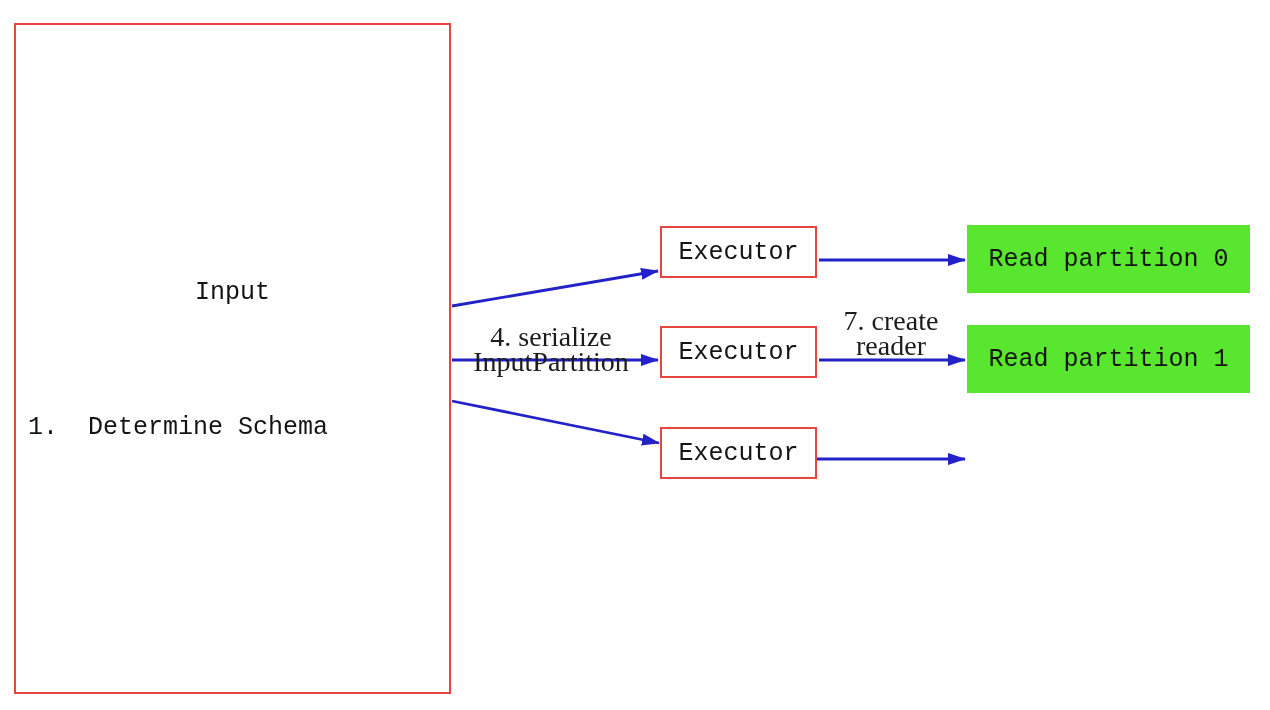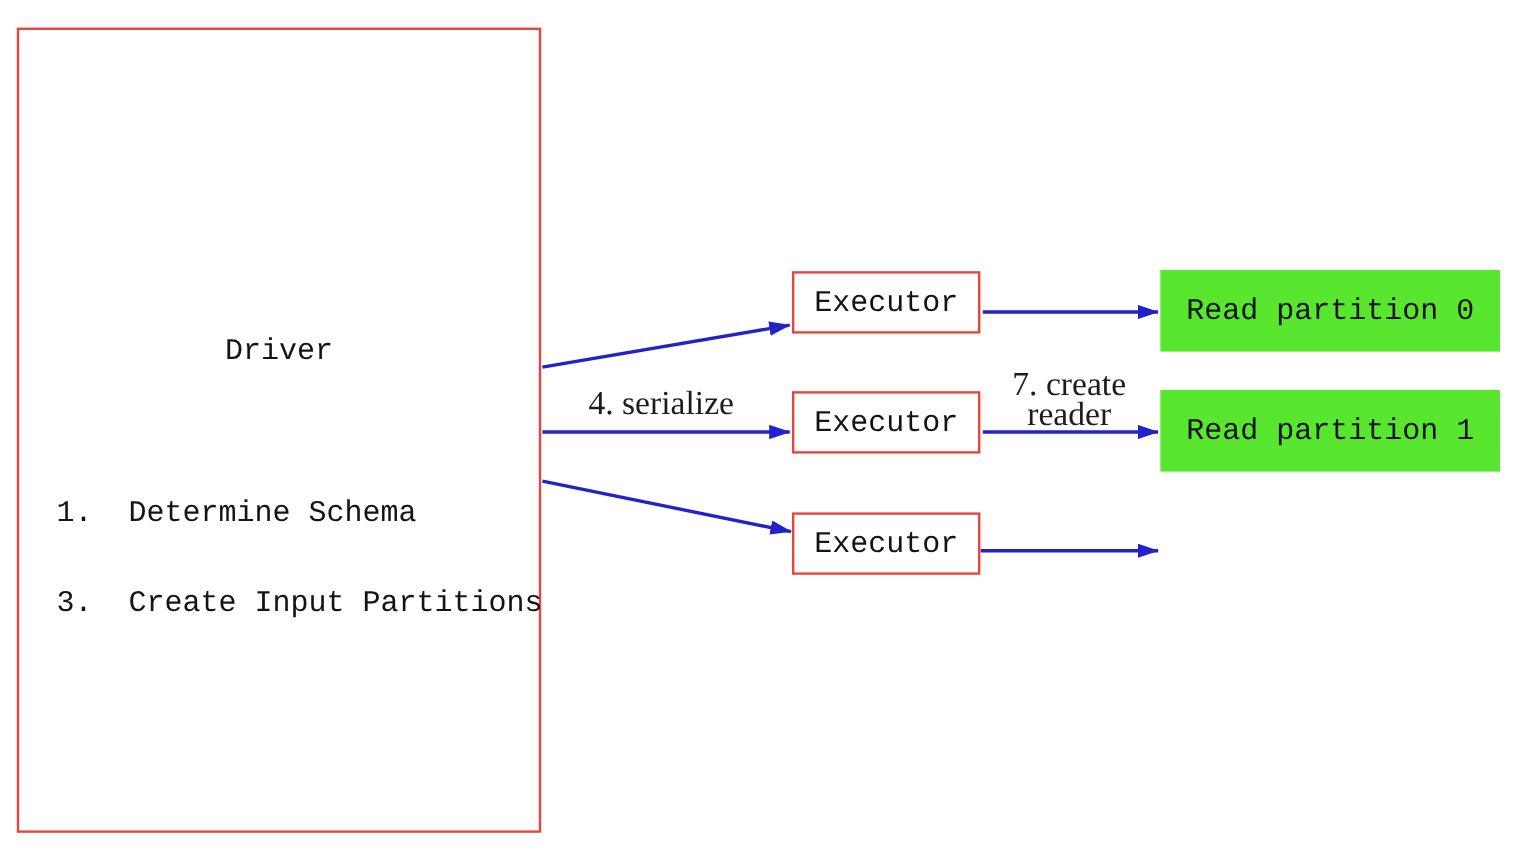--- a/index.html
+++ b/index.html
@@ -37,21 +37,20 @@
     width: 100%;
     text-align: center;
     line-height: 25px;
   }
 
   .driver-steps {
     position: absolute;
     left: 12px; top: 340px;
     line-height: 25px;
     white-space: pre;
-    margin-left: 19px;
   }
 
   .executor-box {
     left: 660px;
     width: 157px; height: 52px;
     display: flex; align-items: center; justify-content: center;
   }
   .executor-1 { top: 226px; }
   .executor-2 { top: 326px; }
   .executor-3 { top: 427px; }
@@ -104,24 +103,23 @@
     </defs>
     <path class="arrow-line" d="M452,306 L658,271" marker-end="url(#arrowhead)"></path>
     <path class="arrow-line" d="M452,360 L658,360" marker-end="url(#arrowhead)"></path>
     <path class="arrow-line" d="M452,401 L659,443" marker-end="url(#arrowhead)"></path>
     <path class="arrow-line" d="M819,260 L965,260" marker-end="url(#arrowhead)"></path>
     <path class="arrow-line" d="M819,360 L965,360" marker-end="url(#arrowhead)"></path>
     <path class="arrow-line" d="M817,459 L965,459" marker-end="url(#arrowhead)"></path>
   </svg>
 
   <div class="abs red-box driver-box">
-    <div class="driver-title mono">Driver</div>
+    <div class="driver-title mono">Input</div>
     <div class="driver-steps mono">
       <div>1.  Determine Schema</div>
-      <div>3.  Create Input Partitions</div>
     </div>
   </div>
 
   <div class="abs red-box executor-box executor-1">
     <span class="mono">Executor</span>
   </div>
   <div class="abs red-box executor-box executor-2">
     <span class="mono">Executor</span>
   </div>
   <div class="abs red-box executor-box executor-3">
@@ -130,19 +128,20 @@
 
   <div class="abs partition-box partition-1">
     <span class="mono">Read partition 0</span>
   </div>
   <div class="abs partition-box partition-2">
     <span class="mono">Read partition 1</span>
   </div>
 
   <div class="edge-label edge-label-serialize">
     <div>4. serialize</div>
+    <div>InputPartition</div>
   </div>
   <div class="edge-label edge-label-reader">
     <div>7. create</div>
     <div>reader</div>
   </div>
 
 </div>
 
 </body></html>

